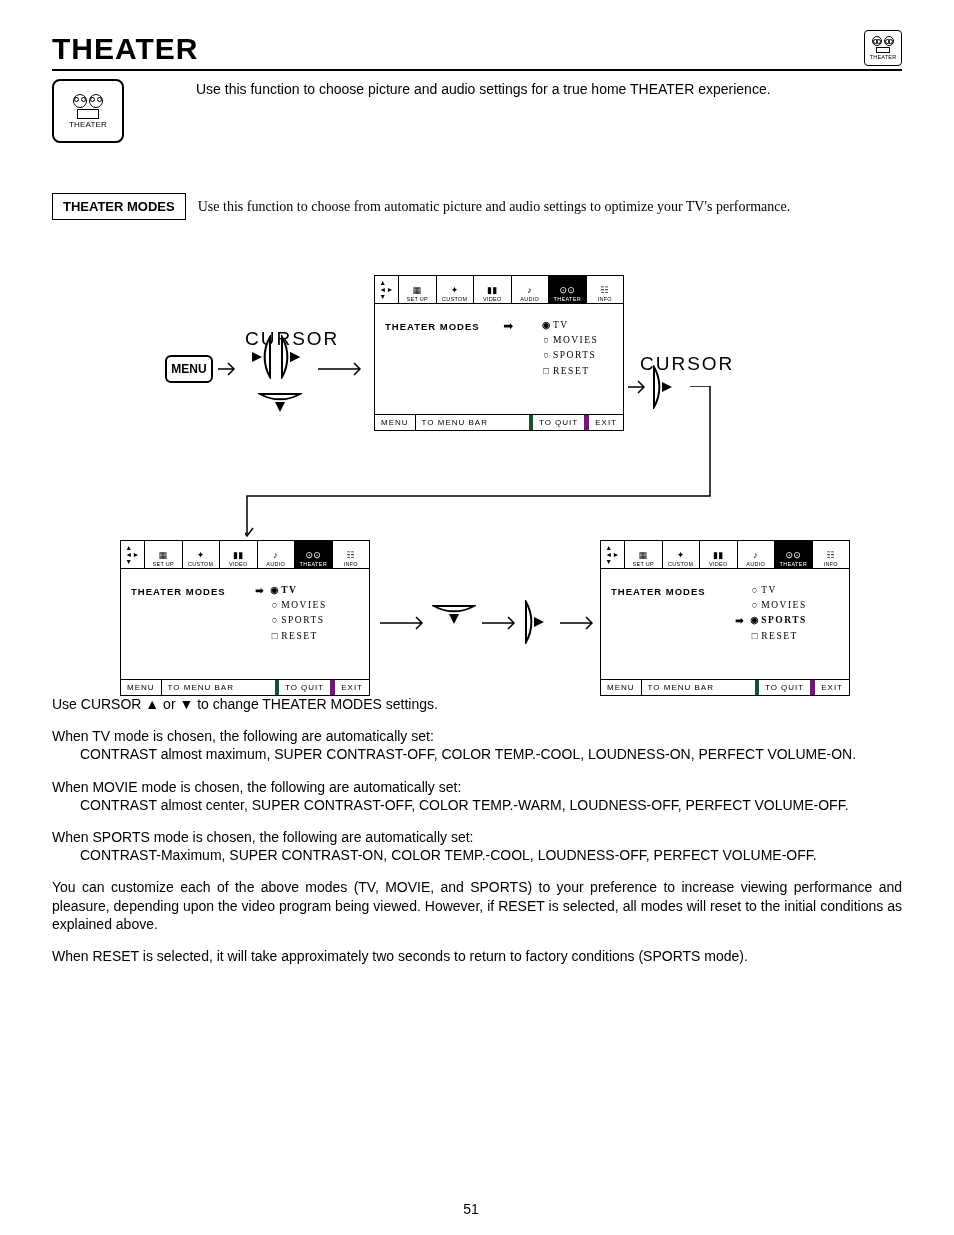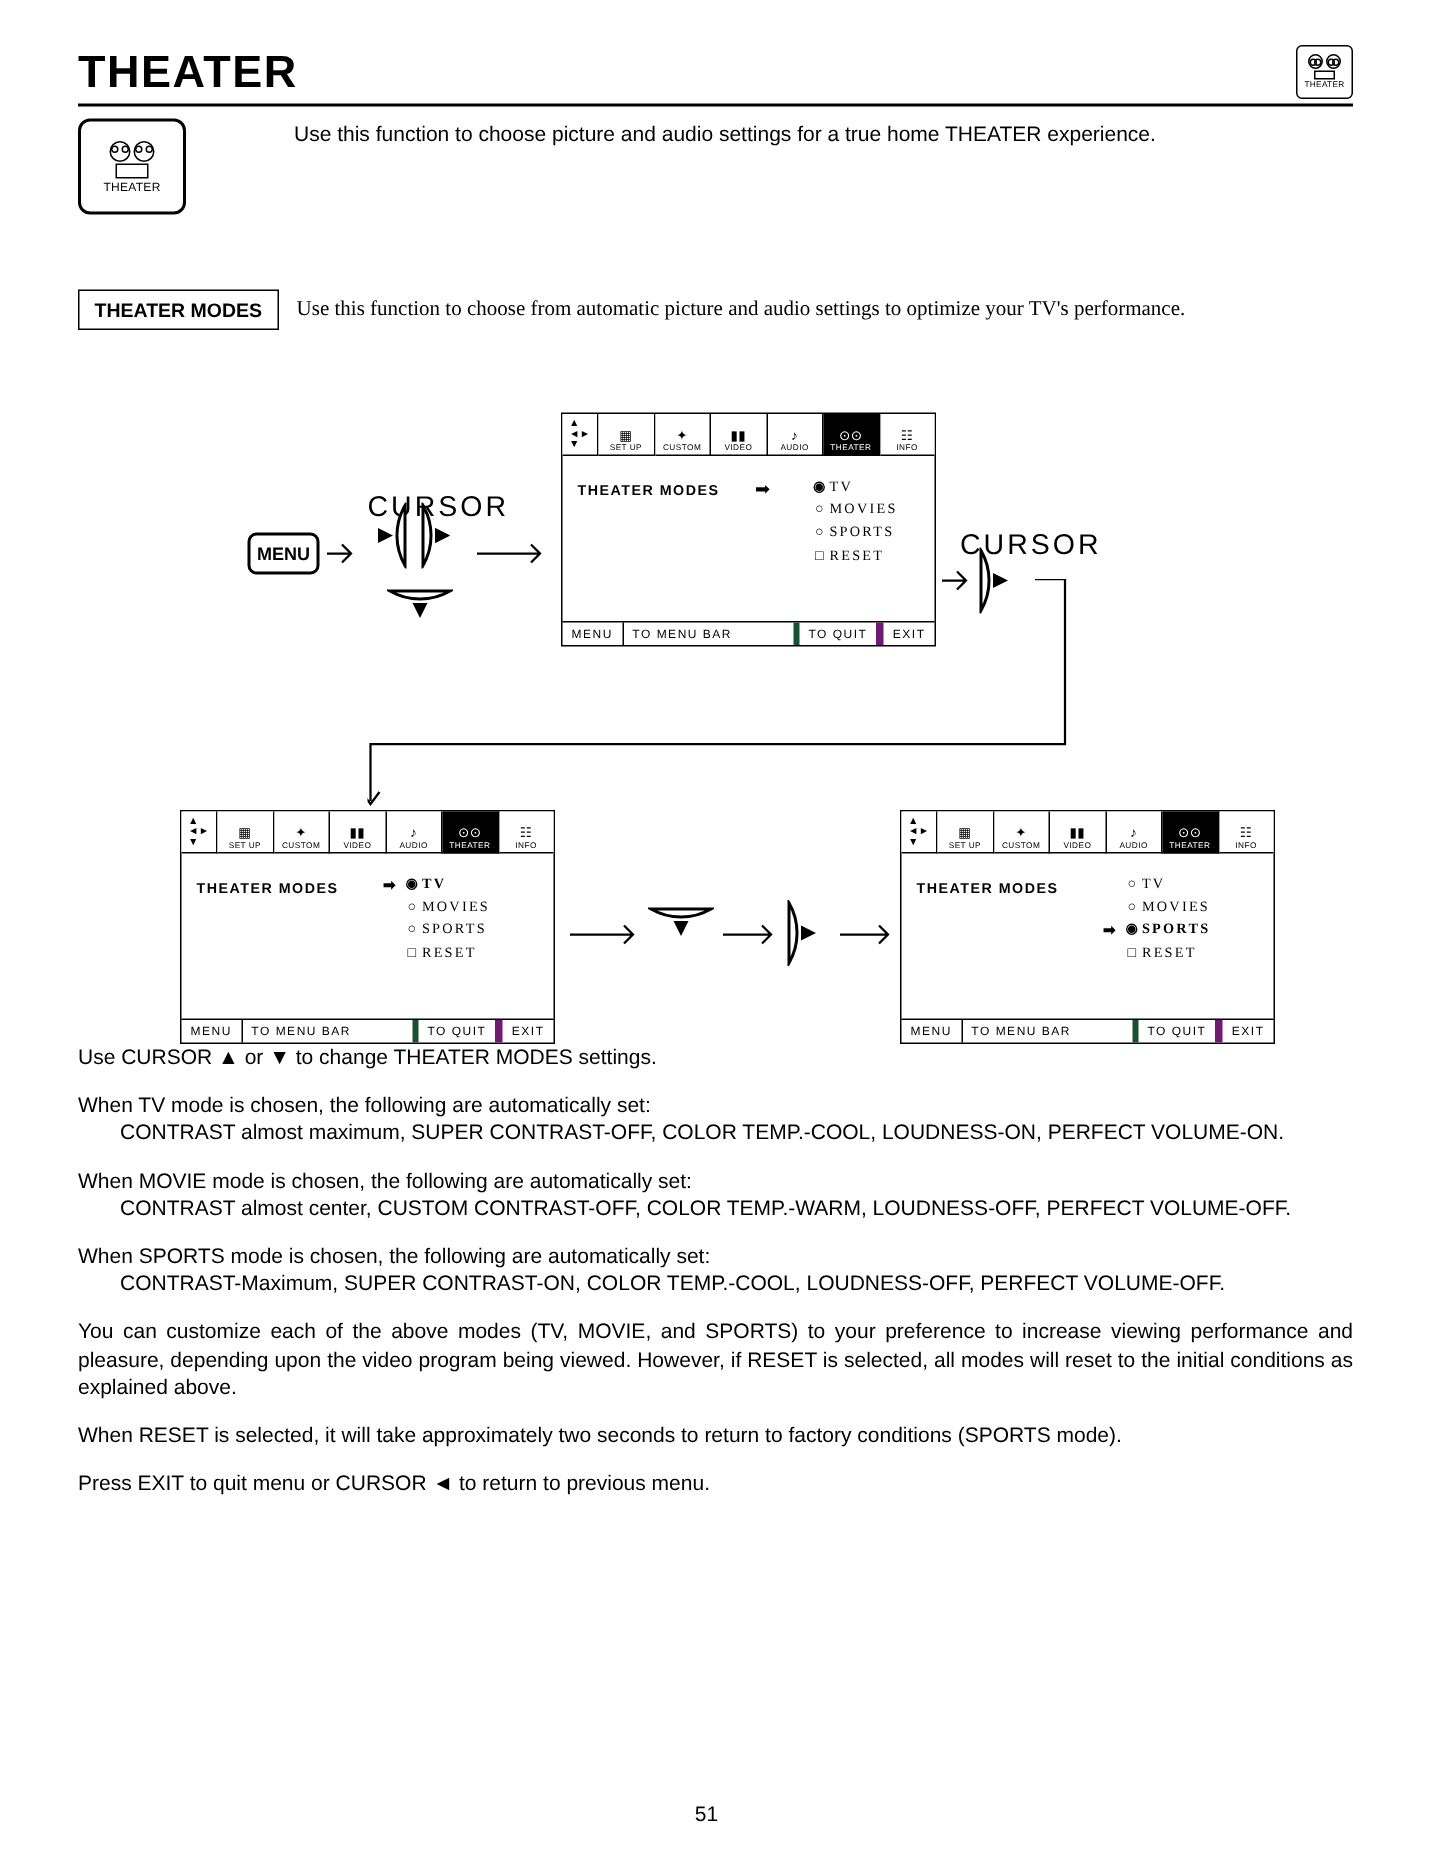--- a/index.html
+++ b/index.html
@@ -319,21 +319,20 @@
   <svg width="40" height="18">
       <path d="M2 9 L34 9 M28 3 L34 9 L28 15" stroke="#000" stroke-width="1.5" fill="none"></path>
     </svg>
 </div>
 
 <div class="body-text">
   <p>Use CURSOR ▲ or ▼ to change THEATER MODES settings.</p>
   <p class="tight">When TV mode is chosen, the following are automatically set:</p>
   <p class="indent">CONTRAST almost maximum, SUPER CONTRAST-OFF, COLOR TEMP.-COOL, LOUDNESS-ON, PERFECT VOLUME-ON.</p>
   <p class="tight">When MOVIE mode is chosen, the following are automatically set:</p>
-  <p class="indent">CONTRAST almost center, CUSTOM CONTRAST-OFF, COLOR TEMP.-WARM, LOUDNESS-OFF, PERFECT VOLUME-OFF.</p>
+  <p class="indent">CONTRAST almost center, SUPER CONTRAST-OFF, COLOR TEMP.-WARM, LOUDNESS-OFF, PERFECT VOLUME-OFF.</p>
   <p class="tight">When SPORTS mode is chosen, the following are automatically set:</p>
   <p class="indent">CONTRAST-Maximum, SUPER CONTRAST-ON, COLOR TEMP.-COOL, LOUDNESS-OFF, PERFECT VOLUME-OFF.</p>
   <p style="text-align:justify;">You can customize each of the above modes (TV, MOVIE, and SPORTS) to your preference to increase viewing performance and pleasure, depending upon the video program being viewed. However, if RESET is selected, all modes will reset to the initial conditions as explained above.</p>
   <p>When RESET is selected, it will take approximately two seconds to return to factory conditions (SPORTS mode).</p>
-  <p>Press EXIT to quit menu or CURSOR ◄ to return to previous menu.</p>
 </div>
 
 <div class="page-num">51</div>
 
 </body></html>

